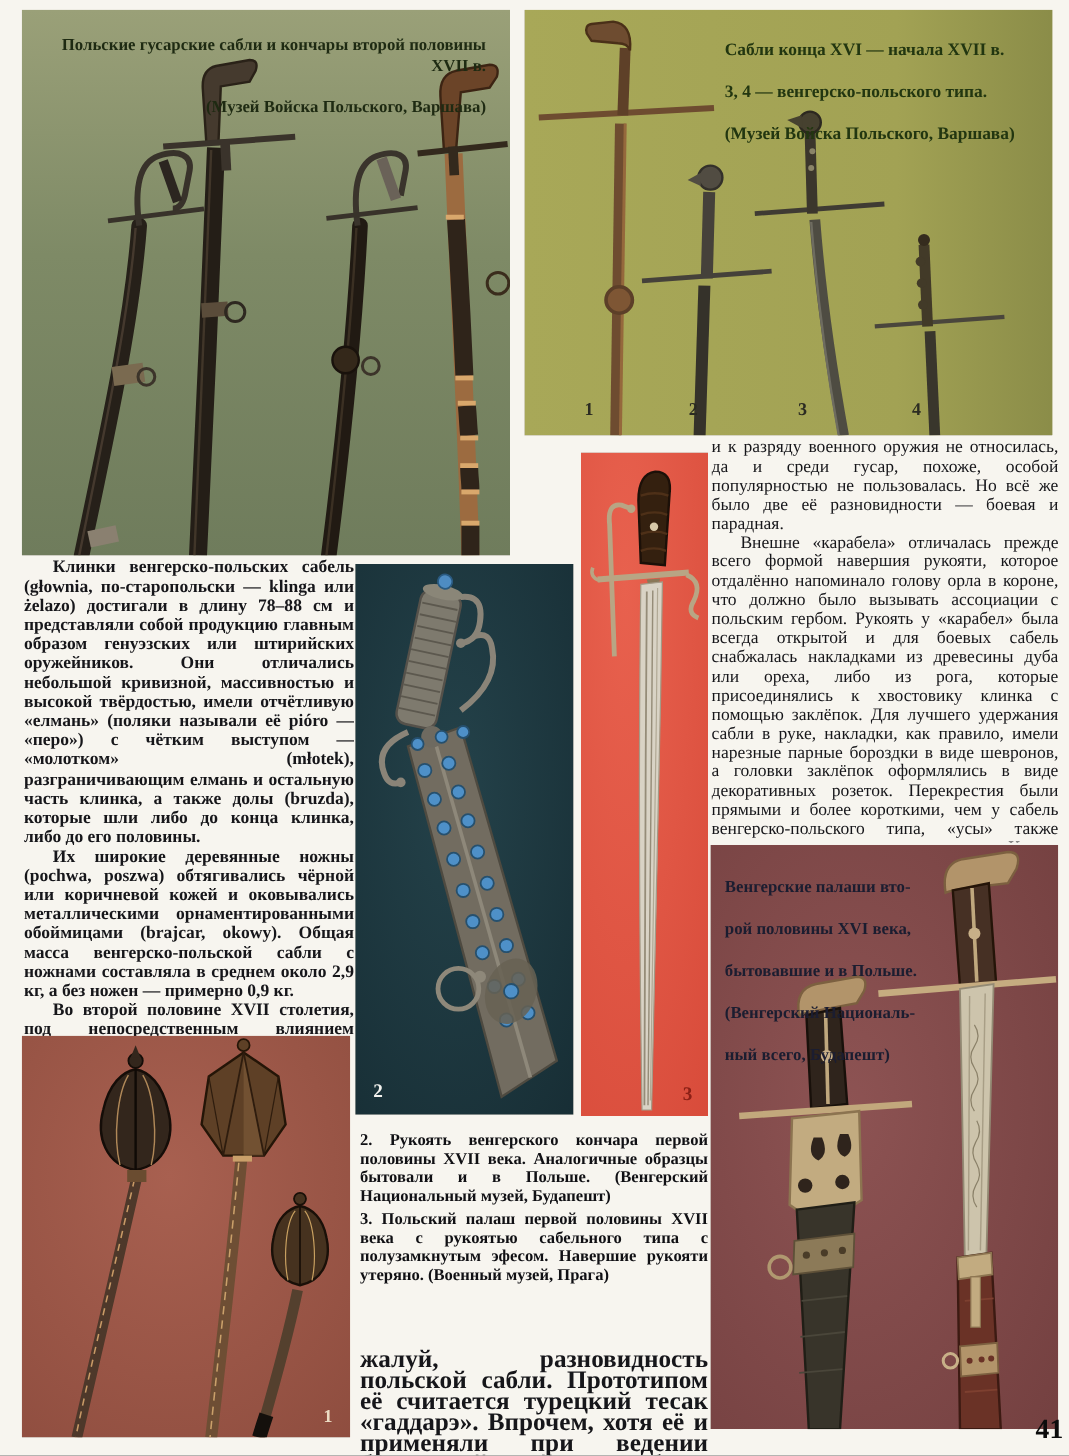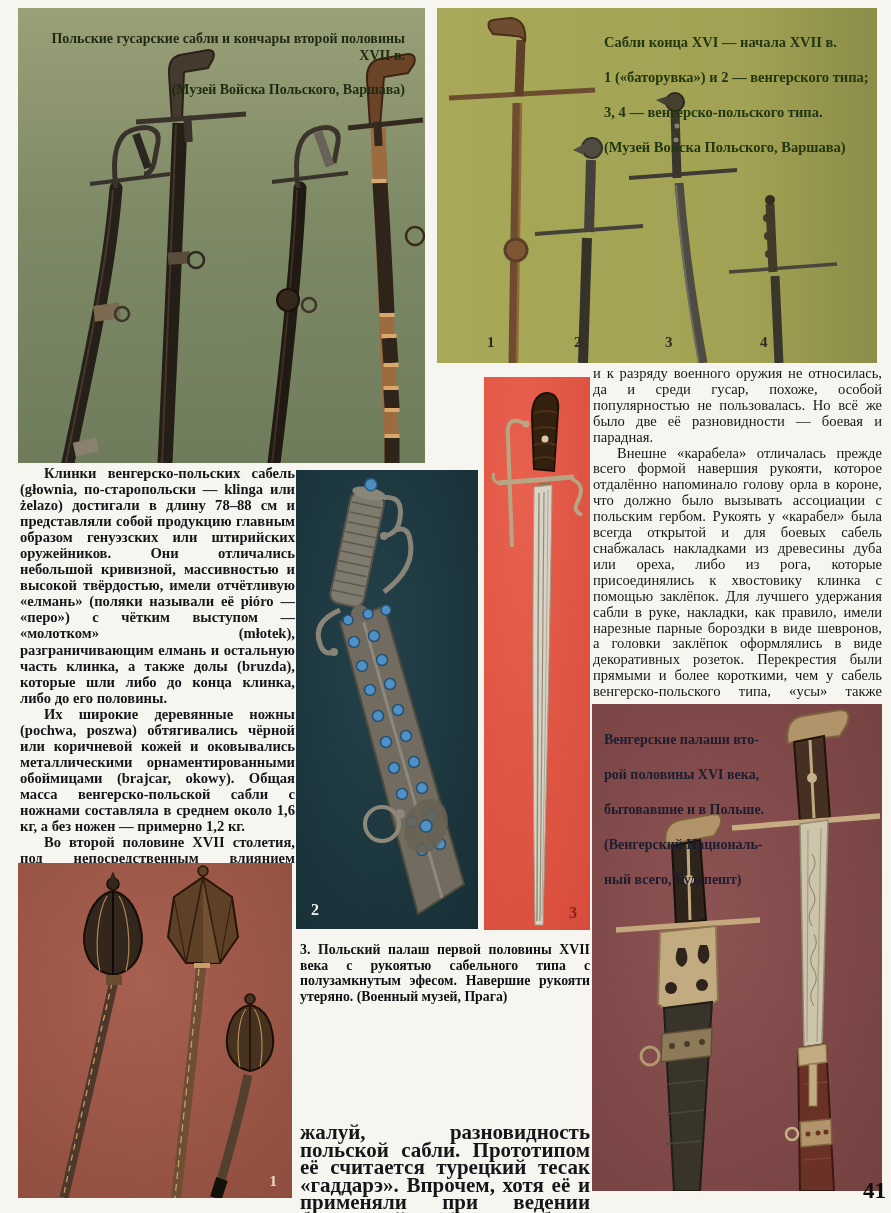--- a/index.html
+++ b/index.html
@@ -157,33 +157,32 @@
       <path d="M338,268 L342,355" stroke="#39362c" stroke-width="9"></path>
       <path d="M292,264 L400,256" stroke="#4a463c" stroke-width="3.5"></path>
       <path d="M336,264 L333,196" stroke="#423a28" stroke-width="9"></path>
       <circle cx="330" cy="210" r="4" fill="#423a28"></circle>
         <circle cx="331" cy="228" r="4" fill="#423a28"></circle>
         <circle cx="332" cy="246" r="4" fill="#423a28"></circle>
       <circle cx="333" cy="192" r="5" fill="#352c1e"></circle>
     </svg>
     <div class="photo-caption" id="cap-tr">
       <span class="cap-line">Сабли конца XVI — начала XVII в.</span>
-      <span class="cap-line">1 («баторувка») и  2 — венгерского типа;</span>
       <span class="cap-line">3, 4 — венгерско-польского типа.</span>
       <span class="cap-line">(Музей Войска Польского, Варшава)</span>
     </div>
     <span class="fig-num" id="num-tr-1">1</span>
     <span class="fig-num" id="num-tr-2">2</span>
     <span class="fig-num" id="num-tr-3">3</span>
     <span class="fig-num" id="num-tr-4">4</span>
   </div>
 
   <div class="bodycol" id="left-col">
     <p>Клинки венгерско-польских сабель (głownia, по-старопольски — klinga или żelazo) достигали в длину 78–88 см и представляли собой продукцию главным образом генуэзских или штирийских оружейников. Они отличались небольшой кривизной, массивностью и высокой твёрдостью, имели отчётливую «елмань» (поляки называли её pióro — «перо») с чётким выступом — «молотком» (młotek), разграничивающим елмань и остальную часть клинка, а также долы (bruzda), которые шли либо до конца клинка, либо до его половины.</p>
-    <p>Их широкие деревянные ножны (pochwa, poszwa) обтягивались чёрной или коричневой кожей и оковывались металлическими орнаментированными обоймицами (brajcar, okowy). Общая масса венгерско-польской сабли с ножнами составляла в среднем около 1,6 кг, а без ножен — примерно 1,2 кг.</p>
+    <p>Их широкие деревянные ножны (pochwa, poszwa) обтягивались чёрной или коричневой кожей и оковывались металлическими орнаментированными обоймицами (brajcar, okowy). Общая масса венгерско-польской сабли с ножнами составляла в среднем около 2,9 кг, а без ножен — примерно 0,9 кг.</p>
     <p>Во второй половине XVII столетия, под непосредственным влиянием турецких образцов, была создана знаменитая «карабела» (karabela) — наиболее известная, по-</p>
   </div>
 
   <div class="photo" id="photo-c2">
     <svg width="182" height="459" viewBox="0 0 182 459">
       <defs>
         <radialGradient id="gC2" cx=".45" cy=".4" r=".9">
           <stop offset="0" stop-color="#24424a"></stop>
             <stop offset="1" stop-color="#162c33"></stop>
         </radialGradient>
@@ -384,20 +383,21 @@
       <path d="M232,208 C212,204 206,186 210,168 C213,152 222,144 232,142 C242,144 251,152 254,168 C258,186 252,204 232,208 Z" fill="#46321f" stroke="#1a1008" stroke-width="2"></path>
       <path d="M222,204 C218,186 220,156 228,146" stroke="#c8a060" stroke-width="1" fill="none"></path>
       <path d="M232,208 L232,142" stroke="#1a1008" stroke-width="1.5"></path>
       <path d="M242,204 C246,186 244,156 236,146" stroke="#c8a060" stroke-width="1" fill="none"></path>
       <circle cx="232" cy="136" r="5" fill="#46321f" stroke="#1a1008" stroke-width="1.5"></circle>
     </svg>
     <span class="fig-num" id="num-bl">1</span>
   </div>
 
   <div id="fig-captions">
+    <p>2. Рукоять венгерского кончара первой половины XVII века. Аналогичные образцы бытовали и в Польше. (Венгерский Национальный музей, Будапешт)</p>
     <p>3. Польский палаш первой половины XVII века с рукоятью сабельного типа с полузамкнутым эфесом. Навершие рукояти утеряно. (Военный музей, Прага)</p>
   </div>
 
   <div class="bodycol" id="cont-text">
     <p class="noindent">жалуй, разновидность польской сабли. Прототипом её считается турецкий тесак «гаддарэ». Впрочем, хотя её и применяли при ведении боевых действий, но она была скорее символом сословного достоинства</p>
   </div>
 
   <div id="page-number">41</div>
 
 </div>

